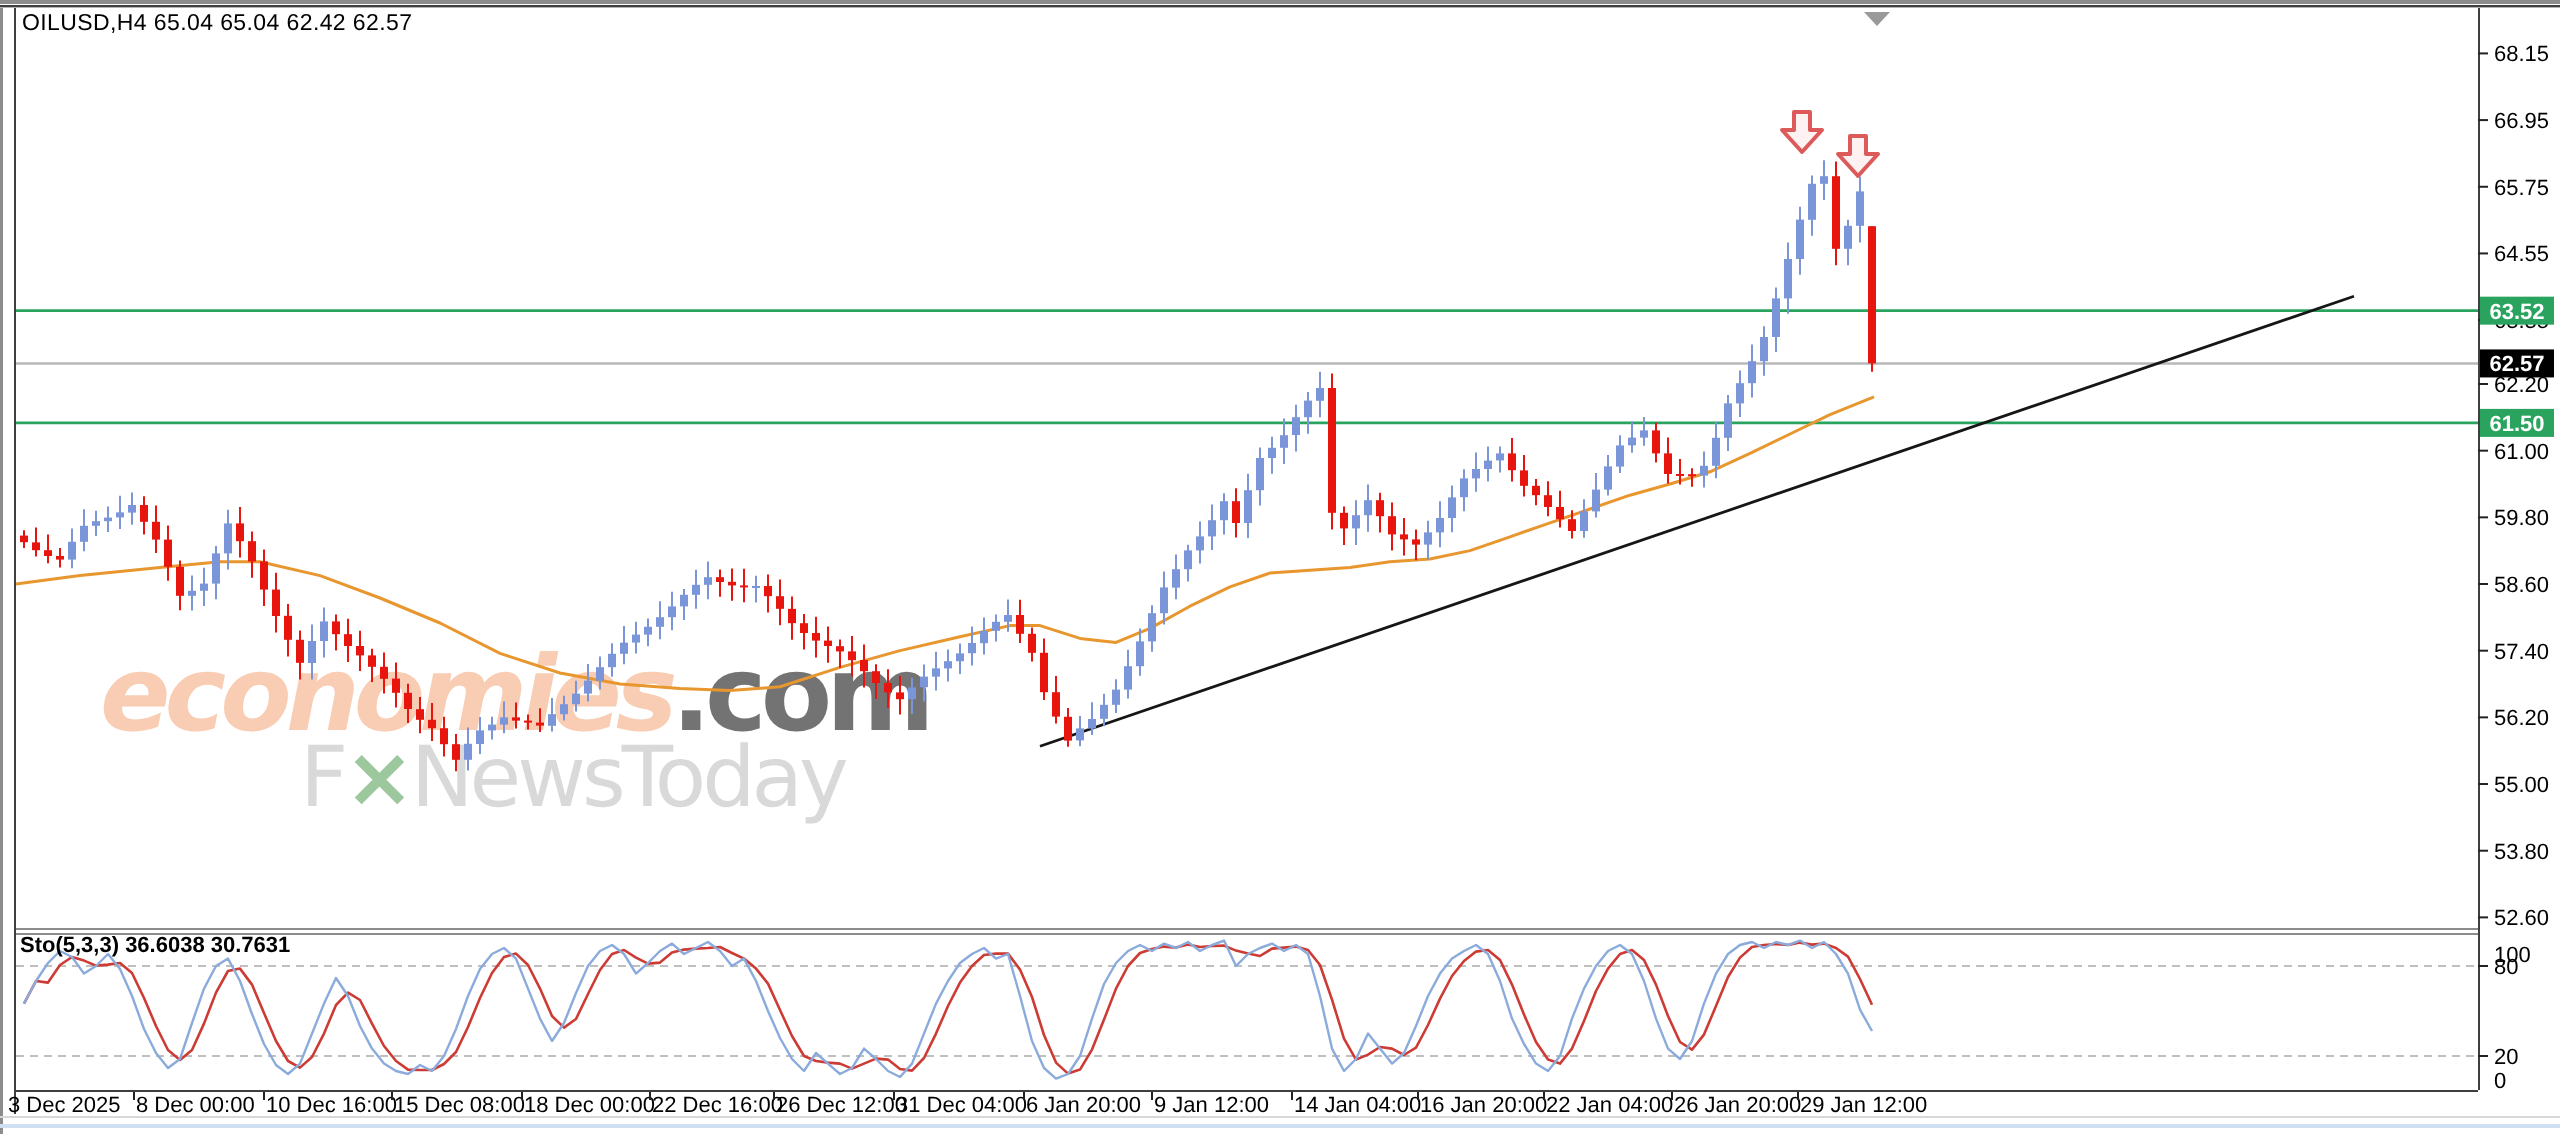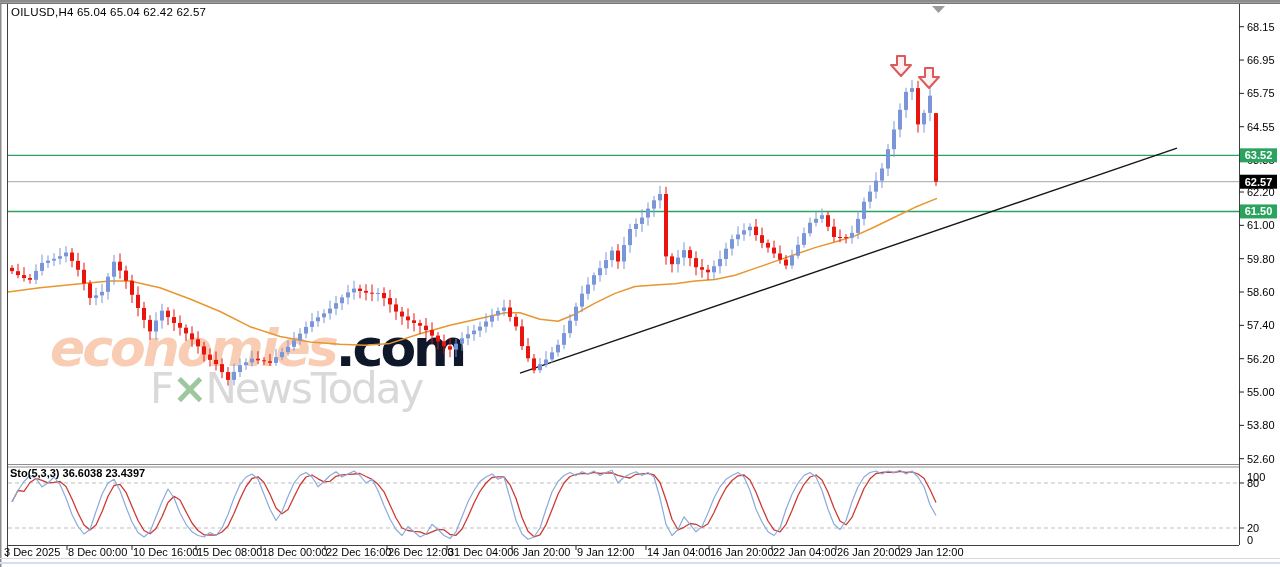--- a/index.html
+++ b/index.html
@@ -2,21 +2,21 @@
 <html><head>
 <meta charset="utf-8">
 <style>
   html,body{margin:0;padding:0;background:#fff;}
   #stage{position:relative;width:1280px;height:567px;overflow:hidden;
          font-family:"Liberation Sans", sans-serif;background:#fff;}
   #stage *{box-sizing:border-box;}
   .wm{position:absolute;left:50px;top:322px;white-space:nowrap;line-height:1;
       font-family:"DejaVu Sans", sans-serif;user-select:none;}
   .wm-brand{font-size:52px;font-weight:bold;letter-spacing:-3px;color:#f8cdb4;font-style:italic;}
-  .wm-com{font-size:52px;font-weight:bold;letter-spacing:-3px;color:#0f172a;}
+  .wm-com{font-size:52px;font-weight:bold;letter-spacing:-3px;color:#737373;}
   .wm2{position:absolute;left:150px;top:368px;white-space:nowrap;line-height:1;
        font-family:"DejaVu Sans", sans-serif;font-size:42px;letter-spacing:-2px;
        color:#d9d9d9;user-select:none;}
   .wm2 .gx{color:#9dc79d;font-weight:bold;}
   svg{position:absolute;left:0;top:0;}
   .ohlc-title{position:absolute;left:11px;top:6px;font-size:11.5px;font-weight:400;
       color:#000;letter-spacing:.2px;}
   .sto-title{position:absolute;left:10px;top:467px;font-size:11px;font-weight:700;color:#000;}
 </style>
 </head>
@@ -427,14 +427,14 @@
       <text x="710" y="556" font-size="11" fill="#000" font-family="Liberation Sans, sans-serif">16 Jan 20:00</text>
       <line x1="772" y1="546" x2="772" y2="550" stroke="#222"></line>
       <text x="773" y="556" font-size="11" fill="#000" font-family="Liberation Sans, sans-serif">22 Jan 04:00</text>
       <line x1="836" y1="546" x2="836" y2="550" stroke="#222"></line>
       <text x="837" y="556" font-size="11" fill="#000" font-family="Liberation Sans, sans-serif">26 Jan 20:00</text>
       <line x1="899" y1="546" x2="899" y2="550" stroke="#222"></line>
       <text x="900" y="556" font-size="11" fill="#000" font-family="Liberation Sans, sans-serif">29 Jan 12:00</text>
     </svg>
 
   <div class="ohlc-title">OILUSD,H4  65.04 65.04 62.42 62.57</div>
-  <div class="sto-title">Sto(5,3,3) 36.6038 23.4397</div>
+  <div class="sto-title">Sto(5,3,3) 36.6038 30.7631</div>
 </div>
 
 </body></html>

